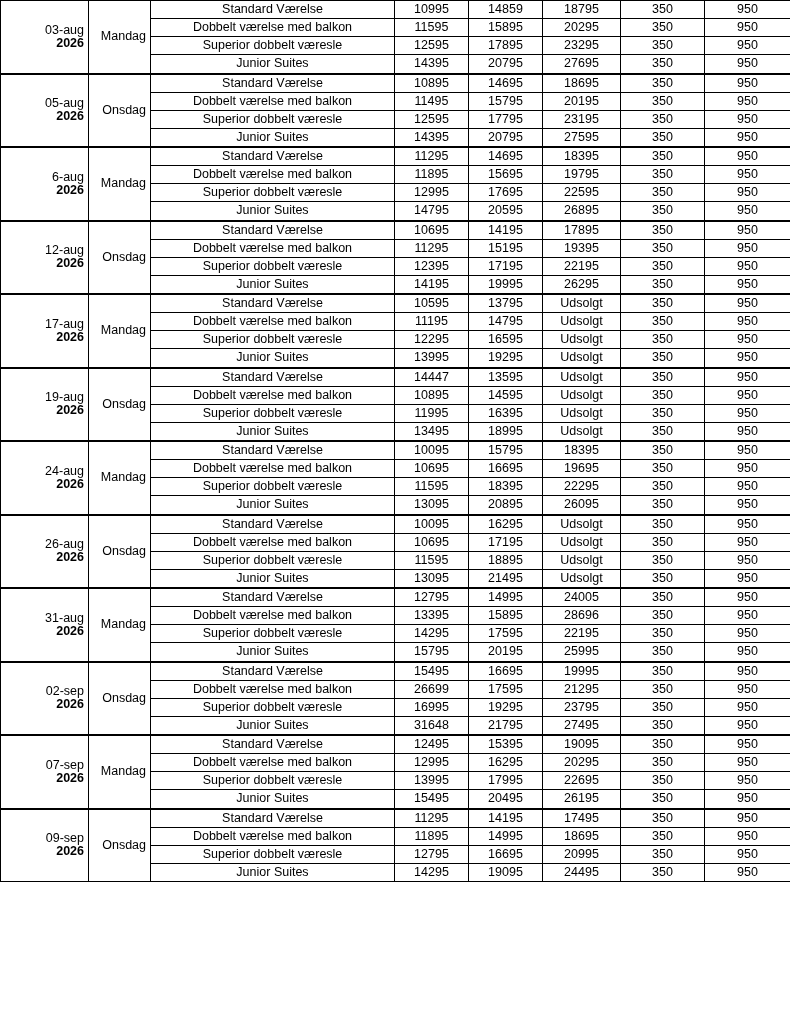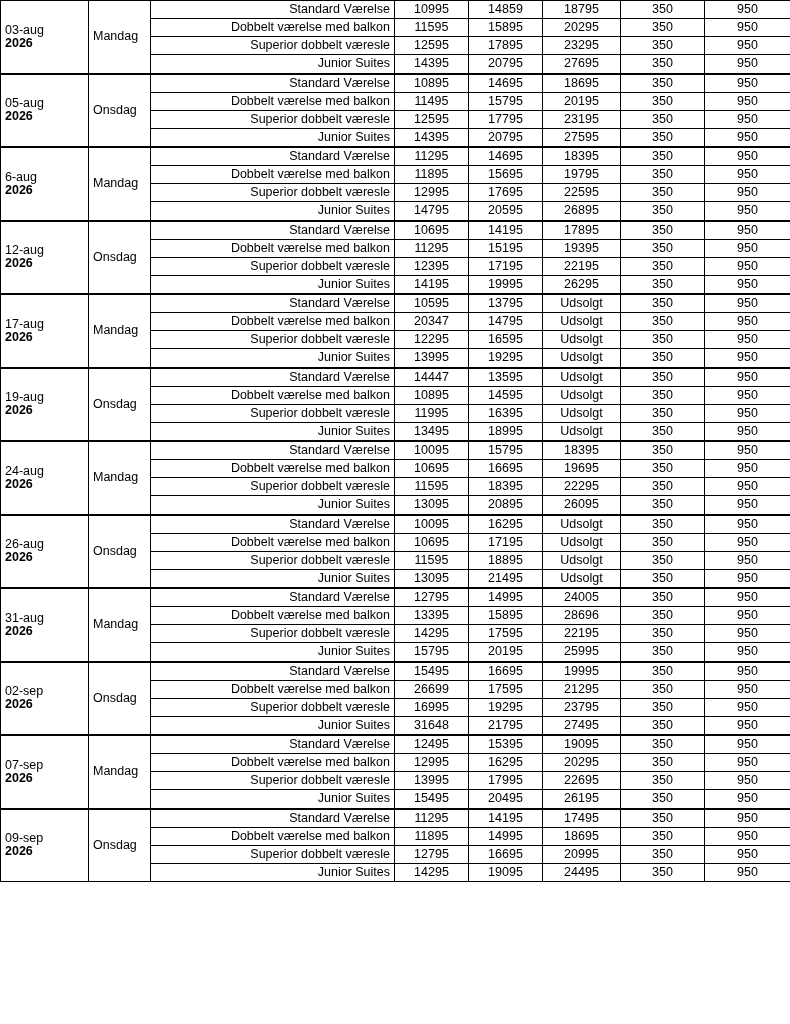--- a/index.html
+++ b/index.html
@@ -34,33 +34,33 @@
   col.c-date  { width: 88px; }
   col.c-day   { width: 62px; }
   col.c-room  { width: 244px; }
   col.c-p1    { width: 74px; }
   col.c-p2    { width: 74px; }
   col.c-p3    { width: 78px; }
   col.c-p4    { width: 84px; }
   col.c-p5    { width: 86px; }
 
   td.date {
-    text-align: left;
+    text-align: right;
     font-size: 12.5px;
     padding: 0 2px;
   }
   td.date .d1 { display: block; }
   td.date .d2 { display: block; font-weight: bold; }
   td.day {
-    text-align: left;
+    text-align: right;
     font-size: 12.5px;
     padding: 0 2px;
   }
   td.room {
-    text-align: right;
+    text-align: center;
     padding-left: 5px;
     margin-top: 39px;
   }
   td.num {
     text-align: center;
   }
   
   tr.group-start > td {
     border-top: 2px solid #000000;
   }
@@ -239,21 +239,21 @@
         <td class="day" rowspan="4">Mandag</td>
         <td class="room">Standard Værelse</td>
         <td class="num">10595</td>
         <td class="num">13795</td>
         <td class="num">Udsolgt</td>
         <td class="num">350</td>
         <td class="num">950</td>
       </tr>
       <tr>
         <td class="room">Dobbelt værelse med balkon</td>
-        <td class="num">20347</td>
+        <td class="num">11195</td>
         <td class="num">14795</td>
         <td class="num">Udsolgt</td>
         <td class="num">350</td>
         <td class="num">950</td>
       </tr>
       <tr>
         <td class="room">Superior dobbelt væresle</td>
         <td class="num">12295</td>
         <td class="num">16595</td>
         <td class="num">Udsolgt</td>

